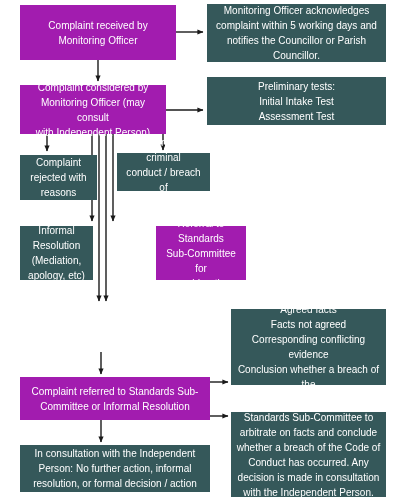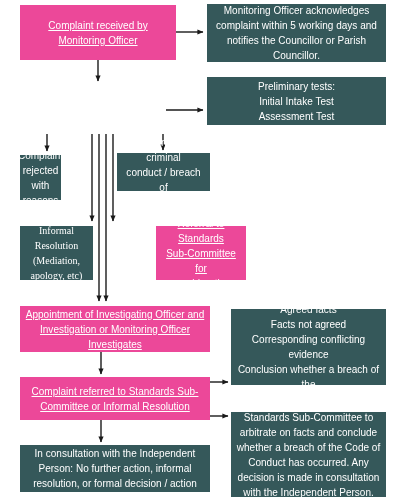--- a/index.html
+++ b/index.html
@@ -19,21 +19,21 @@
     justify-content:center;
     text-align:center;
     color:#ffffff;
     font-size:10px;
     line-height:15px;
     padding:3px 5px;
     white-space:pre-line;
     letter-spacing:0.02px;
     z-index:2;
   }
-  .blue{background:#ec4899;text-decoration:underline;}
+  .blue{background:#a21caf;}
   .green{background:#35585A;}
   svg.edges{
     position:absolute;left:0;top:0;width:393px;height:500px;
     z-index:1;pointer-events:none;
   }
 </style>
 </head>
 <body>
 
 <div id="flow">
@@ -74,45 +74,45 @@
   </svg>
 
   <div class="node blue" style="left:20px;top:5px;width:156px;height:55px;">Complaint received by
 Monitoring Officer</div>
 
   <div class="node green" style="left:207px;top:4px;width:179px;height:58px;">Monitoring Officer acknowledges
 complaint within 5 working days and
 notifies the Councillor or Parish
 Councillor.</div>
 
+  <div class="node blue" style="left:20px;top:85px;width:146px;height:49px;">Complaint considered by
+Monitoring Officer (may consult
+with Independent Person)</div>
 
   <div class="node green" style="left:207px;top:77px;width:179px;height:48px;">Preliminary tests:
 Initial Intake Test
 Assessment Test</div>
 
-  <div class="node green" style="left:20px;top:155px;width:41px;height:45px;">Complaint
+  <div class="node green" style="left:20px;top:155px;width:77px;height:45px;">Complaint
 rejected with
 reasons</div>
 
   <div class="node green" style="left:117px;top:153px;width:93px;height:38px;">Potentially criminal
 conduct / breach of
 other regulations</div>
 
-  <div class="node green" style="left:20px;top:226px;width:73px;height:54px;font-family:Liberation Serif, serif;">Informal
+  <div class="node green" style="left:20px;top:226px;width:73px;height:54px;">Informal
 Resolution
 (Mediation,
 apology, etc)</div>
 
   <div class="node blue" style="left:120px;top:226px;width:90px;height:54px;margin-left:36px;">Referral to Standards
 Sub-Committee for
 consideration</div>
 
-  <div class="node blue" style="left:20px;top:306px;width:190px;height:46px;">Appointment of Investigating Officer and
-Investigation or Monitoring Officer
-Investigates</div>
 
   <div class="node green" style="left:231px;top:309px;width:155px;height:76px;">Investigation Report to include:
 Agreed facts
 Facts not agreed
 Corresponding conflicting evidence
 Conclusion whether a breach of the
 code or not</div>
 
   <div class="node green" style="left:231px;top:412px;width:155px;height:85px;">Standards Sub-Committee to
 arbitrate on facts and conclude

